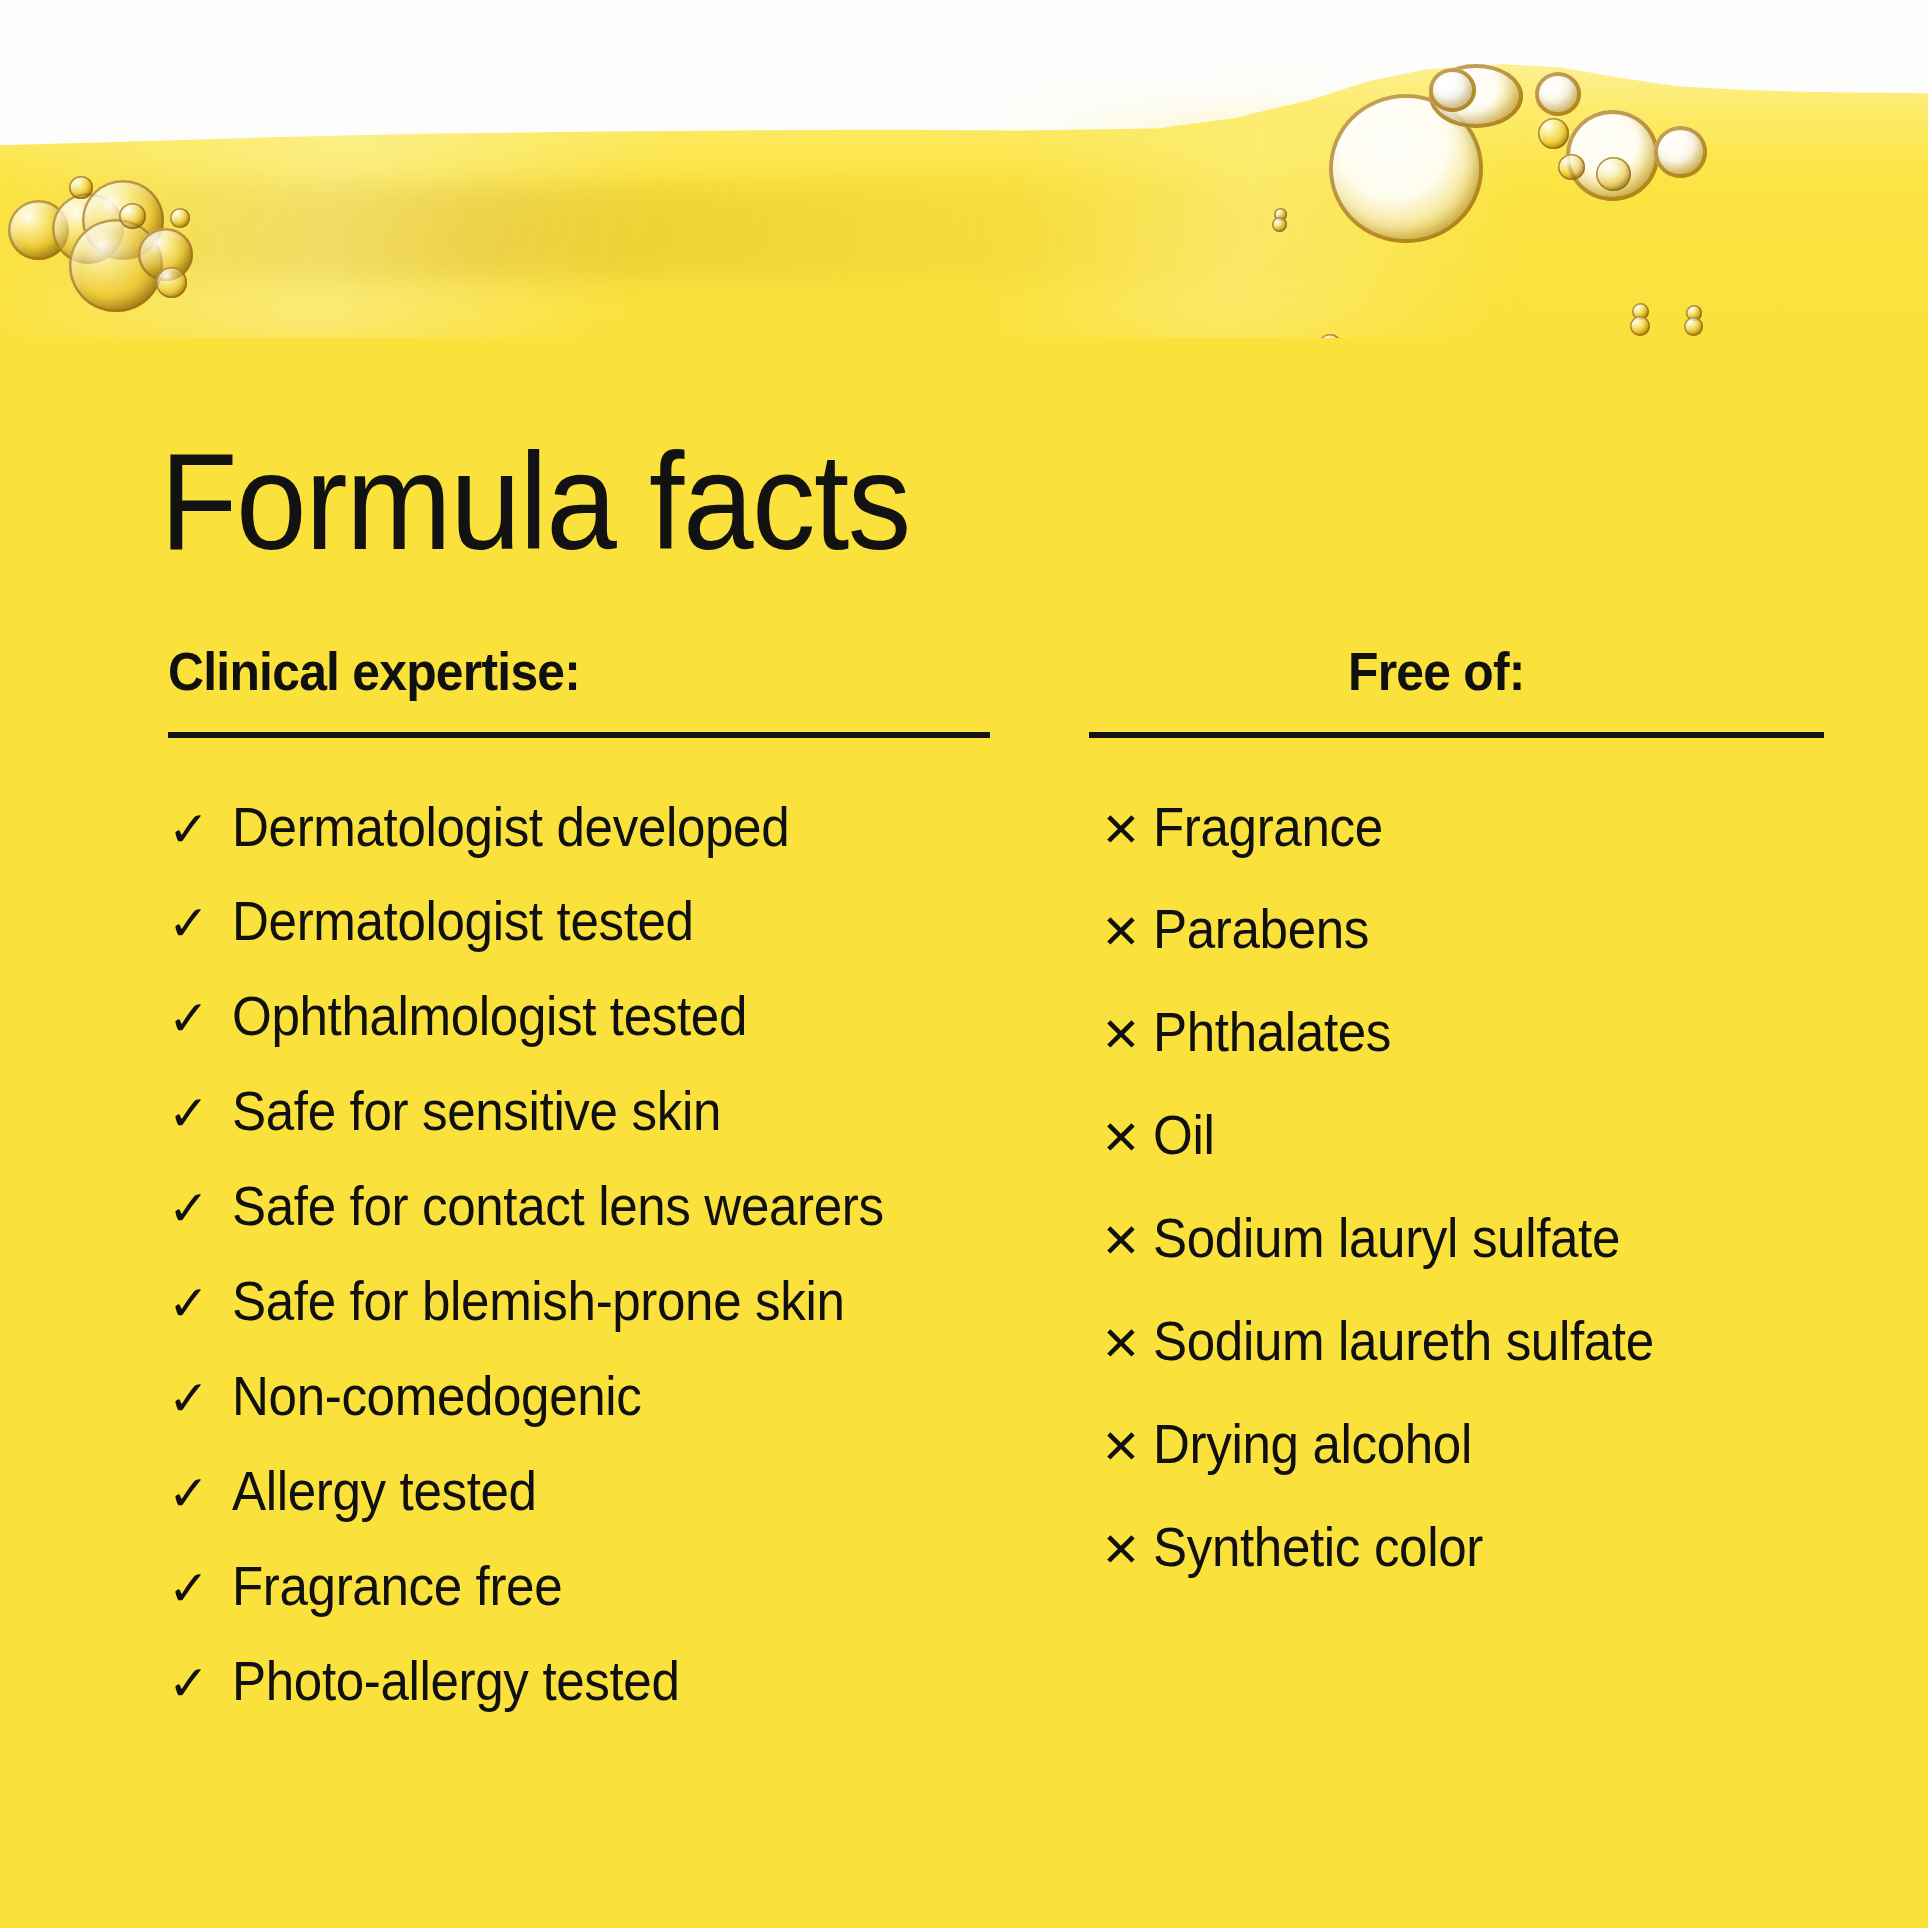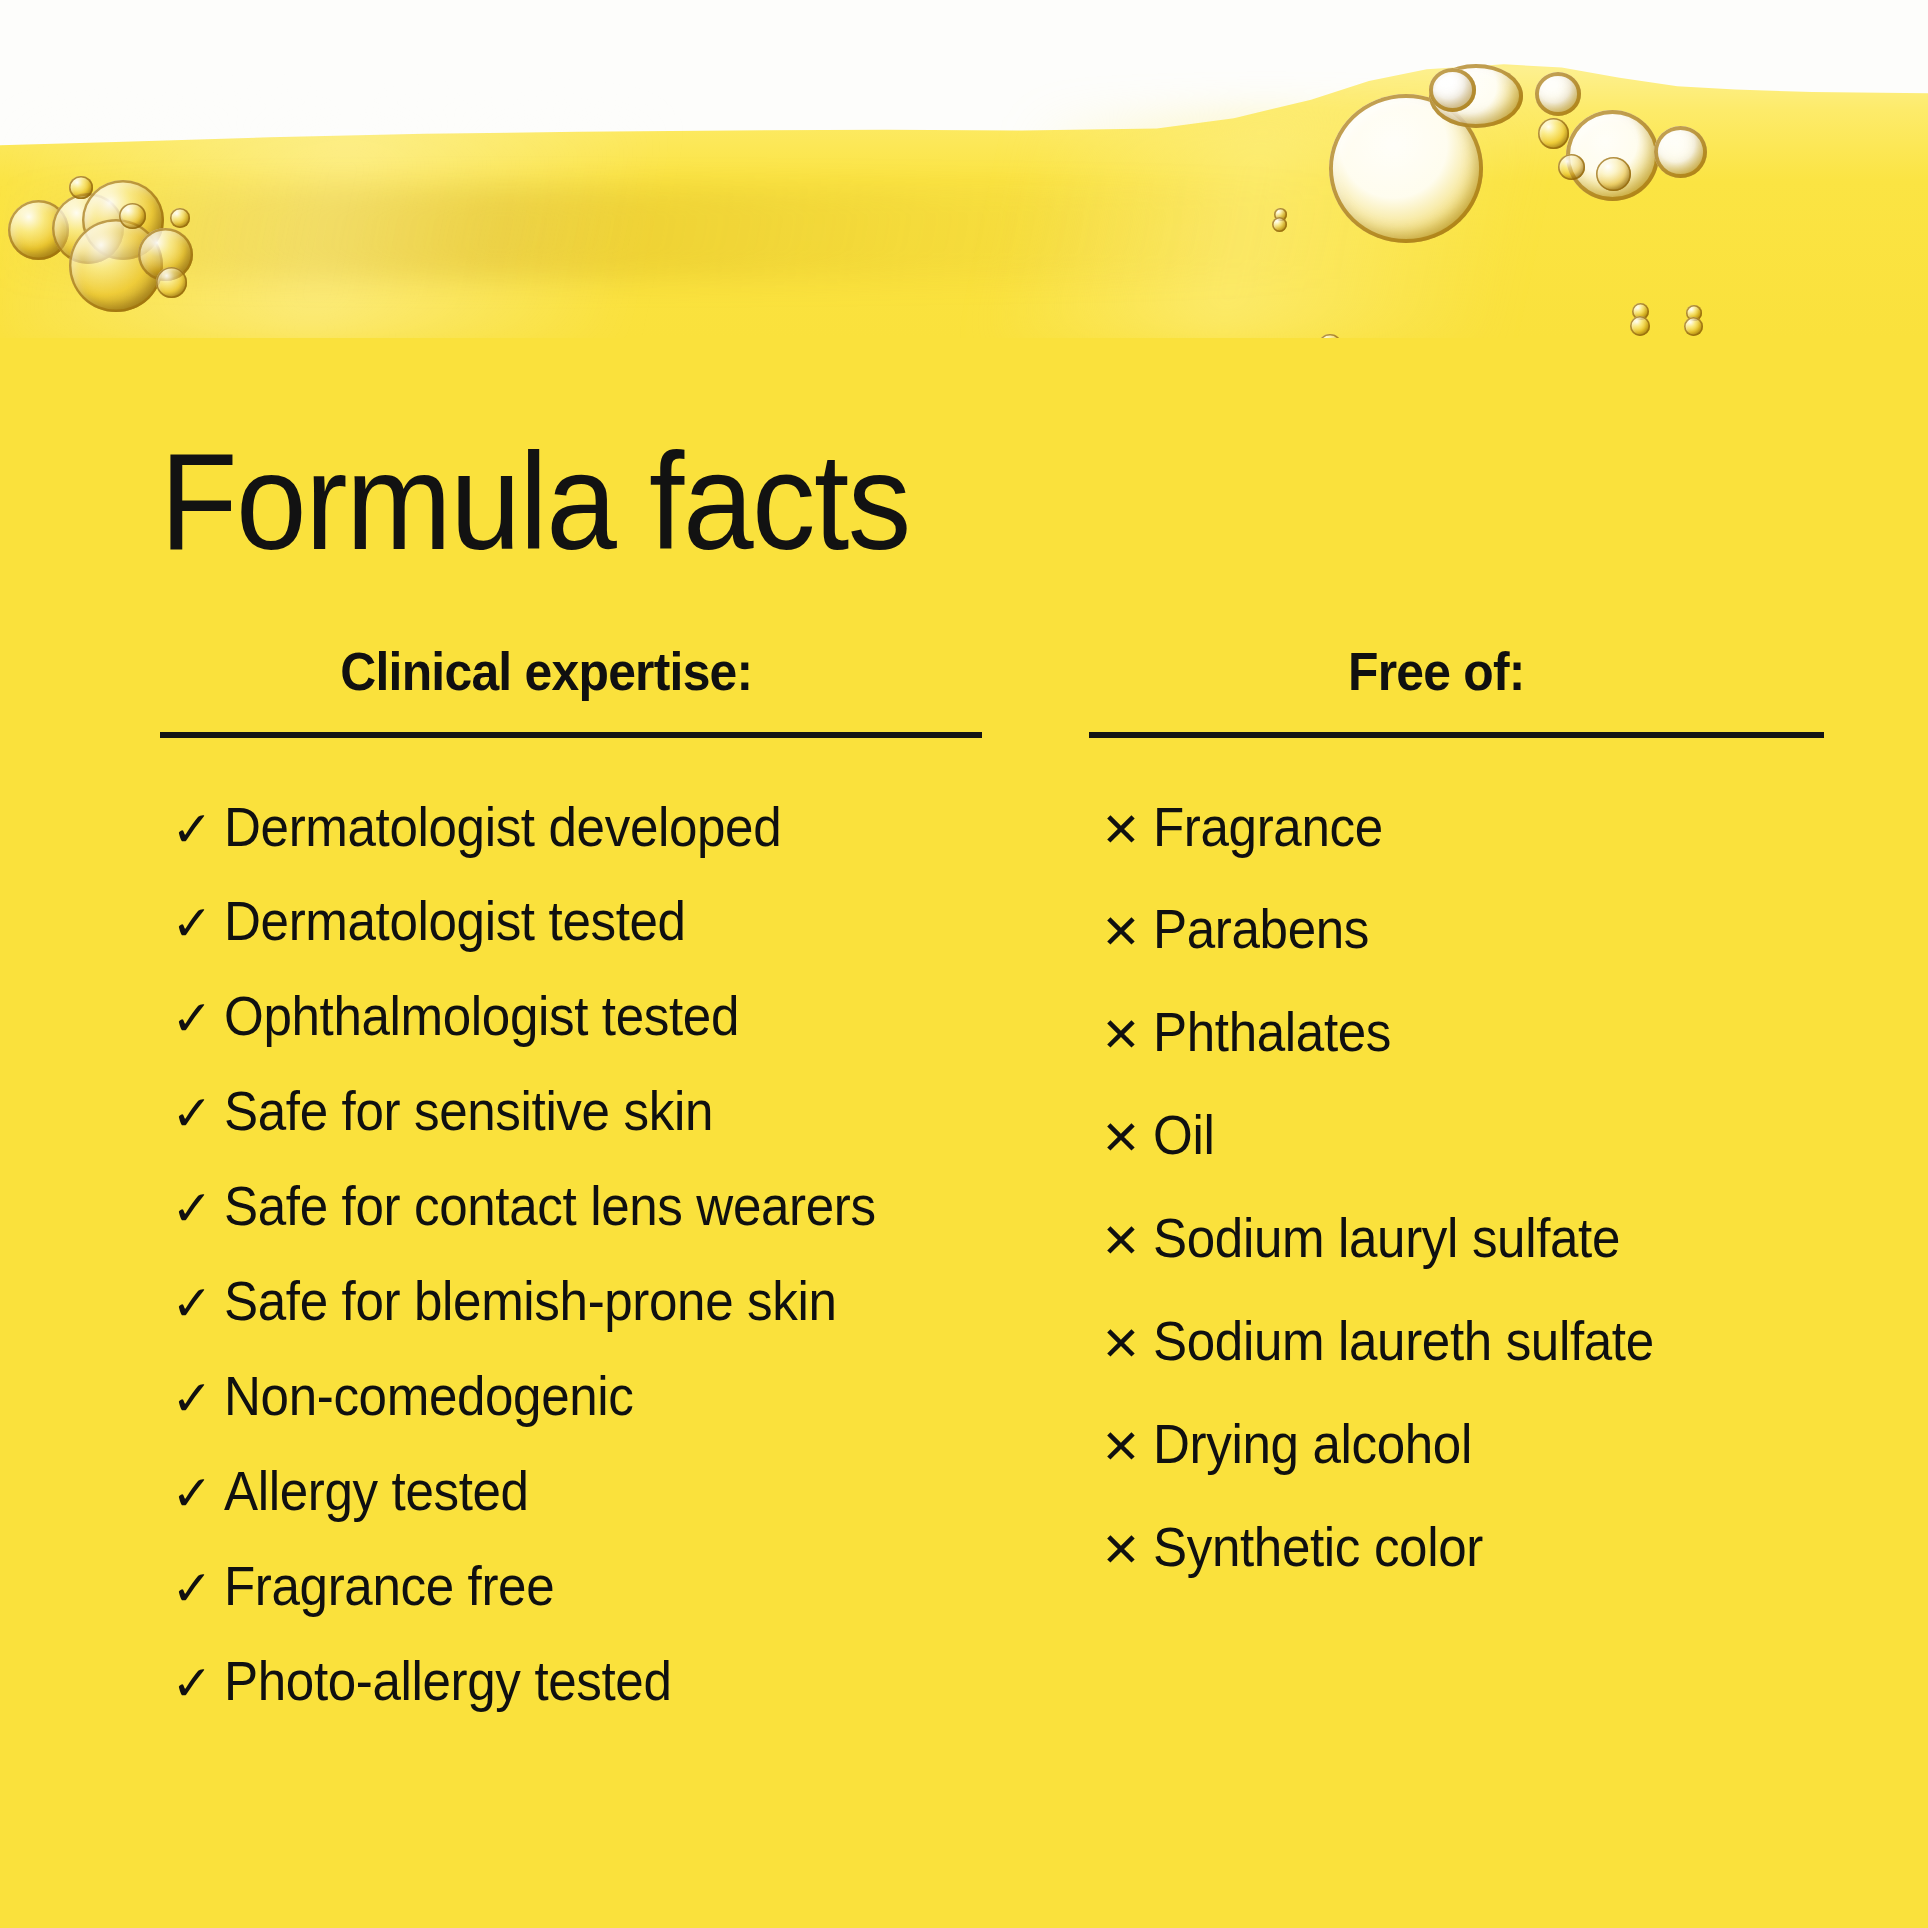--- a/index.html
+++ b/index.html
@@ -147,21 +147,21 @@
     color:#121212;
     transform:scaleX(0.92);
     transform-origin:left center;
     white-space:nowrap;
   }
 
   .col {
     position:absolute;
     top:303px;
   }
-  #col-left  { left:160px;  width:822px;text-align:center; }
+  #col-left  { left:168px;  width:822px; }
   #col-right { left:1089px; width:739px;text-align:center;  }
 
   .col-head {
     font-size:53px;
     font-weight:700;
     color:#101010;
     letter-spacing:-0.8px;
     transform:scaleX(0.94);
     transform-origin:left center;
     white-space:nowrap;

